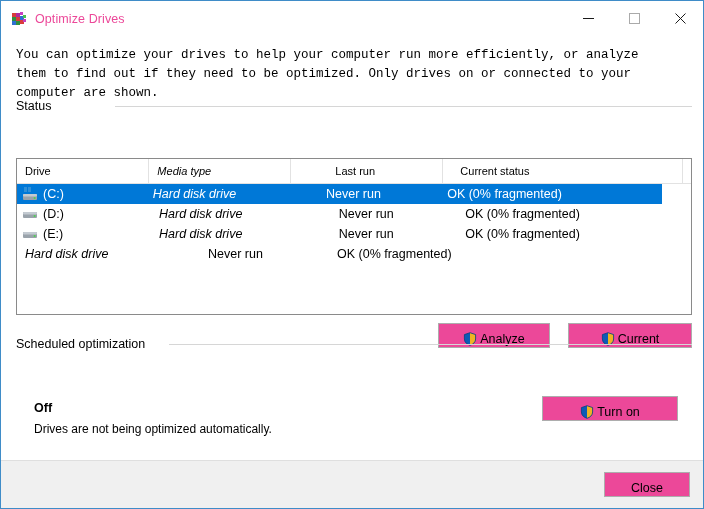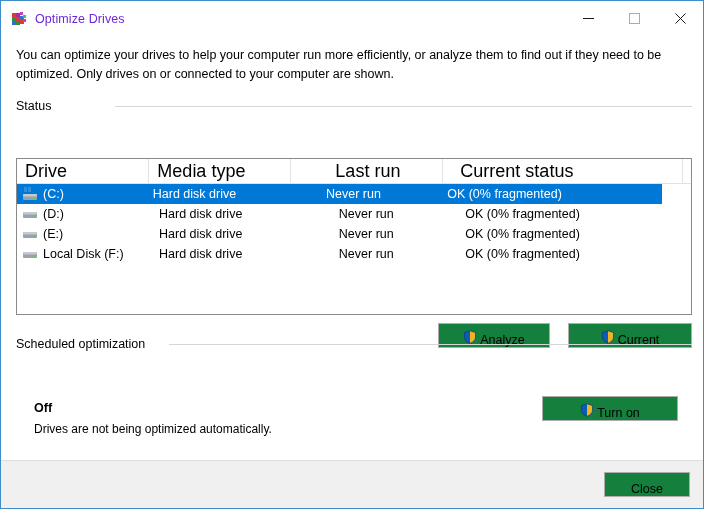--- a/index.html
+++ b/index.html
@@ -40,21 +40,21 @@
   .title-icon {
     width: 16px;
     height: 16px;
     margin-left: 10px;
     margin-right: 8px;
     position: relative;
     flex: 0 0 auto;
   }
   .title-text {
     font-size: 12.5px;
-    color: #6d28d9;
+    color: #ec4899;
     letter-spacing: 0.1px;
   }
   .winbuttons {
     position: absolute;
     right: 0;
     top: 0;
     height: 36px;
     display: flex;
   }
   .winbtn {
@@ -77,20 +77,21 @@
   }
 
   .intro {
     position: absolute;
     left: 15px;
     top: 9px;
     width: 660px;
     font-size: 12.5px;
     line-height: 19px;
     color: #000000;
+    font-family: Liberation Mono, monospace;
   }
 
   
   .section-head {
     position: absolute;
     display: flex;
     align-items: center;
     left: 15px;
     width: 676px;
   }
@@ -122,31 +123,31 @@
     display: flex;
     height: 24px;
     background: #ffffff;
     border-bottom: 1px solid #e2e2e2;
     position: relative;
   }
   .lv-header .col {
     position: relative;
     display: flex;
     align-items: center;
-    font-size: 18px;
+    font-size: 11px;
     color: #000000;
     box-sizing: border-box;
     padding-left: 8px;
     border-right: 1px solid #e2e2e2;
     height: 24px;
   }
   .lv-header .col:last-child { border-right: 1px solid #e2e2e2; }
 
   .c-drive  { width: 137px; }
-  .c-media  { width: 147px; }
+  .c-media  { width: 147px; font-style: italic; }
   .c-last   { width: 120px; margin-left: 36px; }
   .c-status { width: 239px; margin-left: 9px; }
   .c-filler { flex: 1 1 auto; border-right: none !important; }
 
   .lv-rows { position: relative; }
   .lv-row {
     display: flex;
     height: 20px;
     align-items: center;
     color: #000000;
@@ -173,29 +174,29 @@
     height: 16px;
     margin-right: 5px;
     position: relative;
     flex: 0 0 auto;
   }
 
   
   .btn {
     box-sizing: border-box;
     border: 1px solid #adadad;
-    background: #15803d;
+    background: #ec4899;
     font-family: "Liberation Sans", sans-serif;
     font-size: 12.5px;
     color: #000000;
     display: inline-flex;
-    align-items: flex-end;
+    align-items: flex-start;
     justify-content: center;
     cursor: default;
-    padding: 0;
+    padding: 8px;
   }
   .btn .shield { margin-right: 3px; flex: 0 0 auto; }
 
   .btn-analyze  { position: absolute; left: 437px; top: 286px; width: 112px; height: 25px; }
   .btn-optimize { position: absolute; left: 567px; top: 286px; width: 124px; height: 25px; }
   .btn-turnon   { position: absolute; left: 541px; top: 359px; width: 136px; height: 25px; }
 
   .sched-state {
     position: absolute;
     left: 33px;
@@ -342,30 +343,20 @@
               </svg>
             </span>
             <span>(E:)</span>
           </div>
           <div class="cell c-media">Hard disk drive</div>
           <div class="cell c-last">Never run</div>
           <div class="cell c-status">OK (0% fragmented)</div>
         </div>
 
         <div class="lv-row">
-          <div class="cell c-drive">
-            <span class="drive-icon">
-              <svg width="16" height="16" viewBox="0 0 16 16">
-                <rect x="1" y="6" width="14" height="6" rx="1" fill="#9aa3ab"></rect>
-                <rect x="1" y="6" width="14" height="2.4" rx="1" fill="#c3cad1"></rect>
-                <circle cx="12.6" cy="10" r="1" fill="#4bd44b"></circle>
-              </svg>
-            </span>
-            <span>Local Disk (F:)</span>
-          </div>
           <div class="cell c-media">Hard disk drive</div>
           <div class="cell c-last">Never run</div>
           <div class="cell c-status">OK (0% fragmented)</div>
         </div>
 
       </div>
     </div>
 
     <button class="btn btn-analyze">
       <span class="shield">

